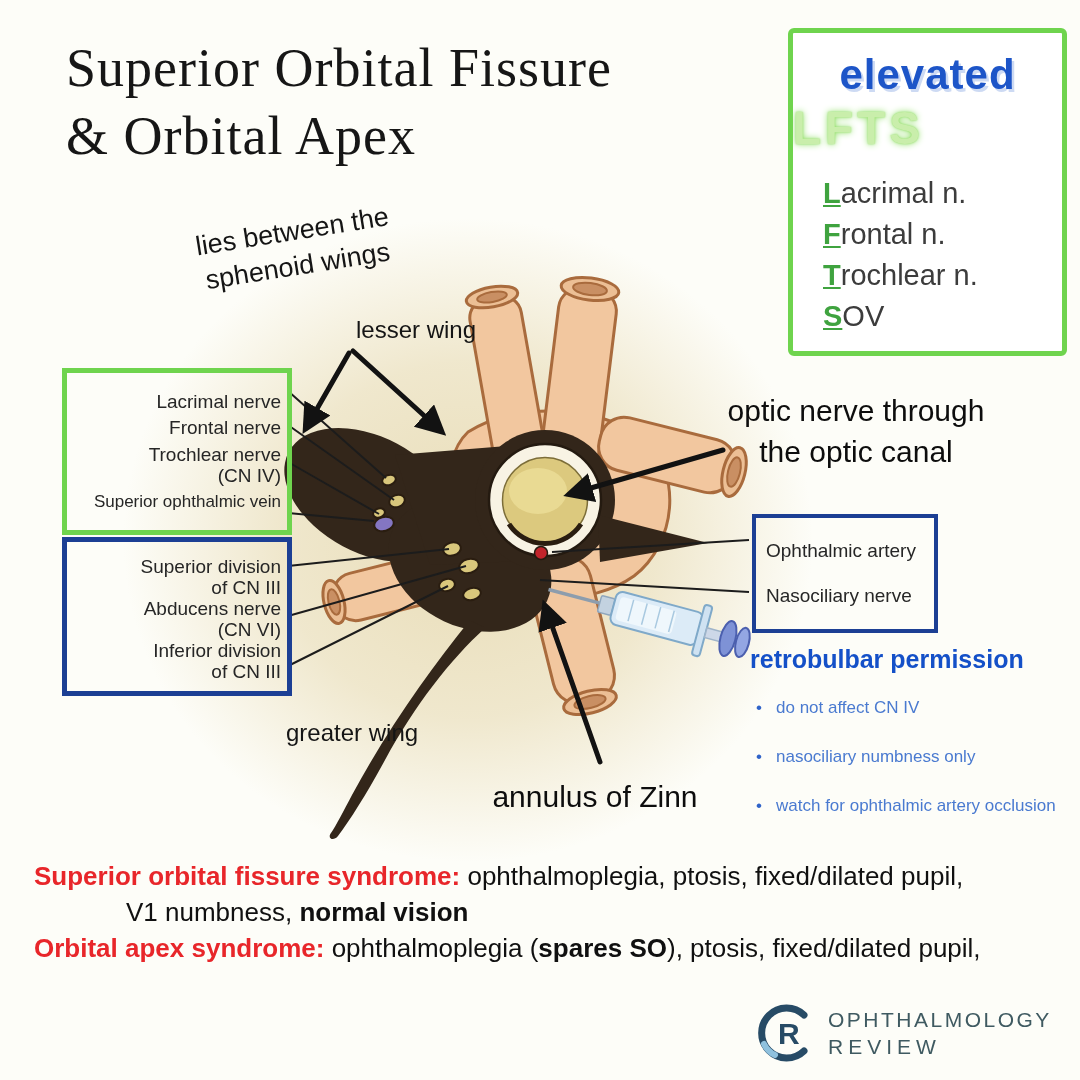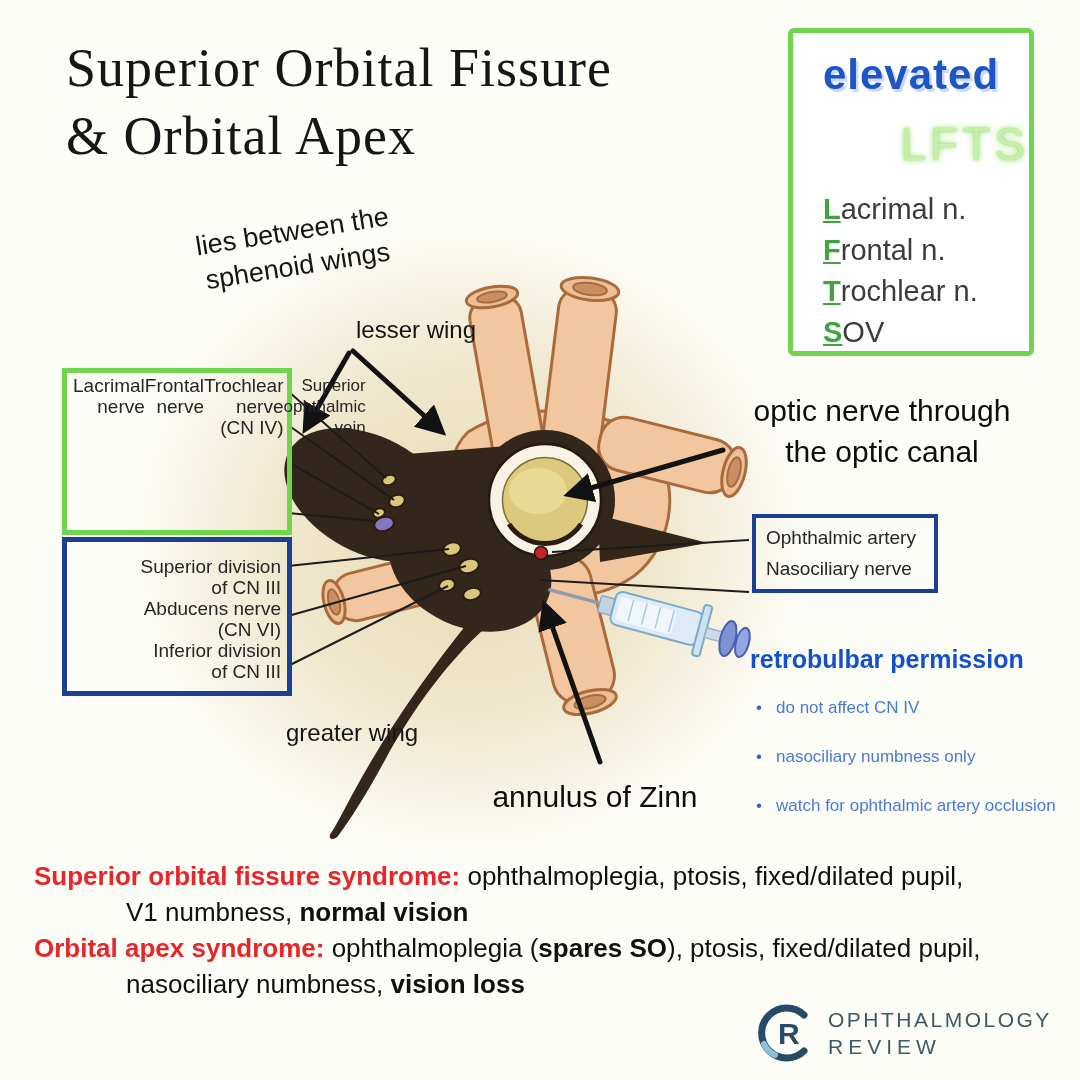--- a/index.html
+++ b/index.html
@@ -13,65 +13,65 @@
 
   
   .title {
     left:66px; top:34px;
     font-family:"Liberation Serif", serif;
     font-size:54px; line-height:68px; letter-spacing:1px; color:#161616;
   }
 
   
   .lfts-box {
-    left:788px; top:28px; width:246px; height:328px;
+    left:788px; top:28px; width:279px; height:328px;
     border:5px solid #6fd44e; border-radius:6px; background:#ffffff;
     box-sizing:border-box; padding-top:18px;
   }
   .lfts-elevated {
     text-align:center; font-size:42px; font-weight:bold; color:#1d55c8;
     letter-spacing:1px; text-shadow:2.5px 2.5px 0 rgba(29,85,200,0.22);
   }
   .lfts-green {
-    text-align:right; font-size:46px; font-weight:normal; color:#c9eeab;
-    letter-spacing:4px; margin-top:18px;
+    text-align:left; font-size:46px; font-weight:bold; color:#c9eeab;
+    letter-spacing:4px; margin-top:2px;
     text-shadow:0 0 7px #8ede63, 0 0 2px #8ede63;
   }
   .lfts-items { margin:18px 0 0 30px; font-size:29px; color:#3c3c3c; line-height:41px; }
   .lfts-lead { color:#3fa33f; font-weight:bold; text-decoration:underline; }
 
   
   .note-sphenoid {
     left:140px; top:214px; width:310px; transform:rotate(-9deg);
     font-size:27px; line-height:35px; text-align:center; color:#151515;
   }
   .lbl-lesser  { left:356px; top:316px; font-size:24px; color:#151515; }
   .lbl-greater { left:286px; top:710px; font-size:24px; color:#151515;margin-top:9px; }
-  .lbl-optic   { left:732px; top:390px; width:300px; font-size:30px; line-height:41px; text-align:center; color:#0d0d0d; }
+  .lbl-optic   { left:706px; top:390px; width:300px; font-size:30px; line-height:41px; text-align:center; color:#0d0d0d; }
   .lbl-annulus { left:460px; top:780px; width:270px; font-size:30px; text-align:center; color:#0d0d0d; }
 
   
   .green-box {
     left:62px; top:368px; width:230px; height:167px;
     border:5px solid #6fd44e; box-sizing:border-box;
-    display:flex; flex-direction:row; justify-content:space-evenly;
-    padding:2px 6px;
+    display:flex; flex-direction:column; justify-content:space-evenly;
+    padding:12px 6px;
   }
   .blue-box {
     left:62px; top:537px; width:230px; height:159px;
     border:5px solid #1c3f94; box-sizing:border-box;
     display:flex; flex-direction:column; justify-content:space-evenly;
     padding:14px 6px;
   }
   .green-box .row, .blue-box .row {
     text-align:right; font-size:19px; line-height:21px; color:#262626; white-space:pre-line;
   }
   .row-small { font-size:17px !important; }
   .right-box {
-    left:752px; top:514px; width:186px; height:79px;
+    left:752px; top:514px; width:186px; height:119px;
     border:4px solid #1c3f94; box-sizing:border-box; background:transparent;
     display:flex; flex-direction:column; justify-content:space-evenly;
     padding-left:10px;
   }
   .right-box .row { font-size:19px; color:#262626; }
 
   
   .retro { left:750px; top:645px; width:312px; }
   .retro-head { font-size:25px; font-weight:bold; color:#1450c8; margin-bottom:8px; }
   .retro-bullet {
@@ -245,21 +245,20 @@
     <div class="retro-head">retrobulbar permission</div>
     <div class="retro-bullet">do not affect CN IV</div>
     <div class="retro-bullet">nasociliary numbness only</div>
     <div class="retro-bullet">watch for ophthalmic artery occlusion</div>
   </div>
 
   <div class="abs syndromes">
     <div class="syn-line"><span class="red-b">Superior orbital fissure syndrome:</span><span> ophthalmoplegia, ptosis, fixed/dilated pupil,</span></div>
     <div class="syn-line indent"><span>V1 numbness, </span><span class="b">normal vision</span></div>
     <div class="syn-line"><span class="red-b">Orbital apex syndrome:</span><span> ophthalmoplegia (</span><span class="b">spares SO</span><span>), ptosis, fixed/dilated pupil,</span></div>
-    <div class="syn-line indent"><span>nasociliary numbness, </span><span class="b">vision loss</span></div>
   </div>
 
 
   <div class="abs logo">
     <svg width="66" height="66" viewBox="0 0 66 66" aria-hidden="true">
       <path d="M 52 15 A 25 25 0 1 0 52 51" fill="none" stroke="#274b66" stroke-width="7" stroke-linecap="round"></path>
       <path d="M 12 44 A 24 24 0 0 0 23 55" fill="none" stroke="#8fc1de" stroke-width="6" stroke-linecap="round"></path>
       <text x="26" y="44" font-family="Liberation Sans, sans-serif" font-size="30" font-weight="bold" fill="#274b66">R</text>
     </svg>
     <div class="logo-text">

